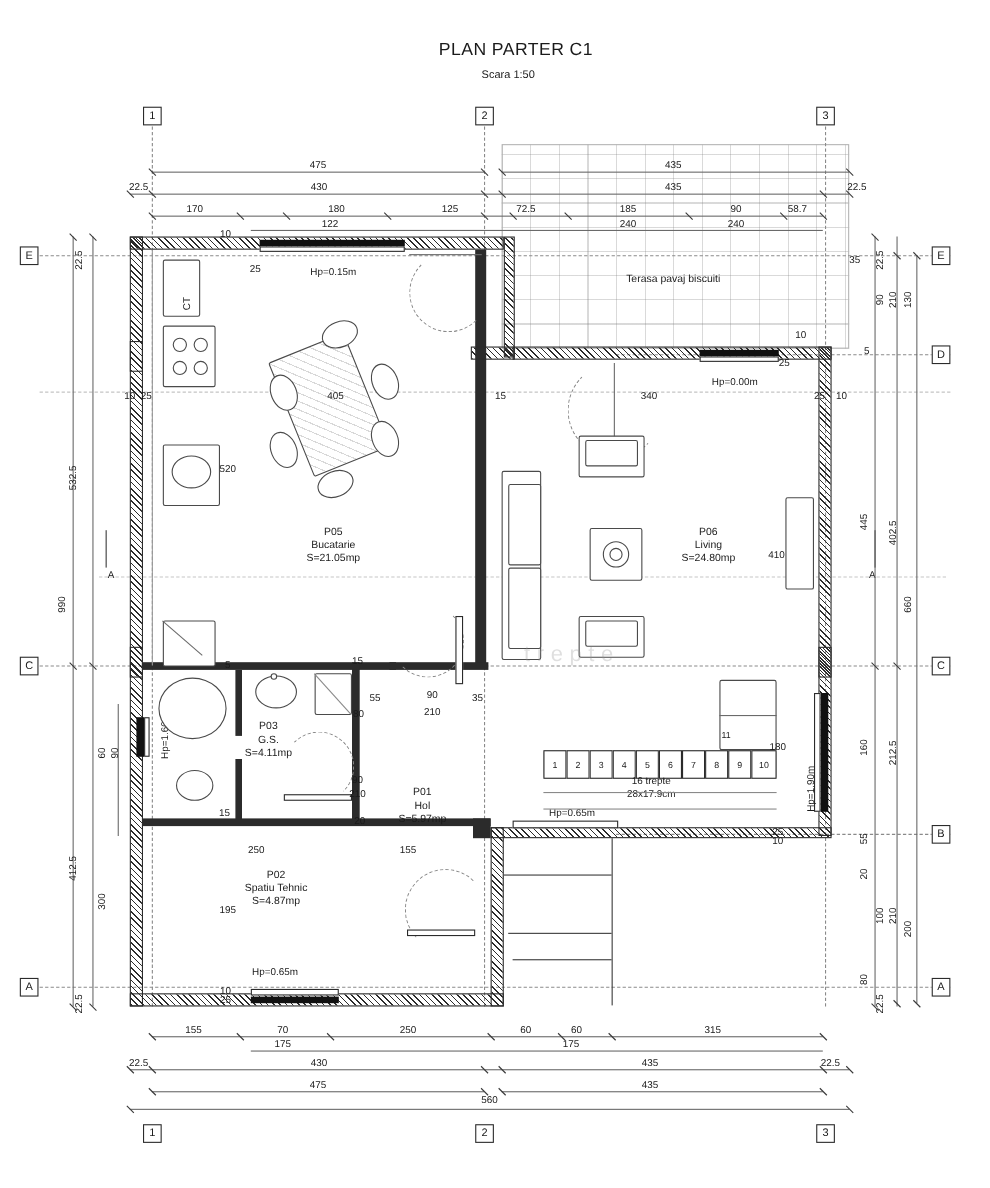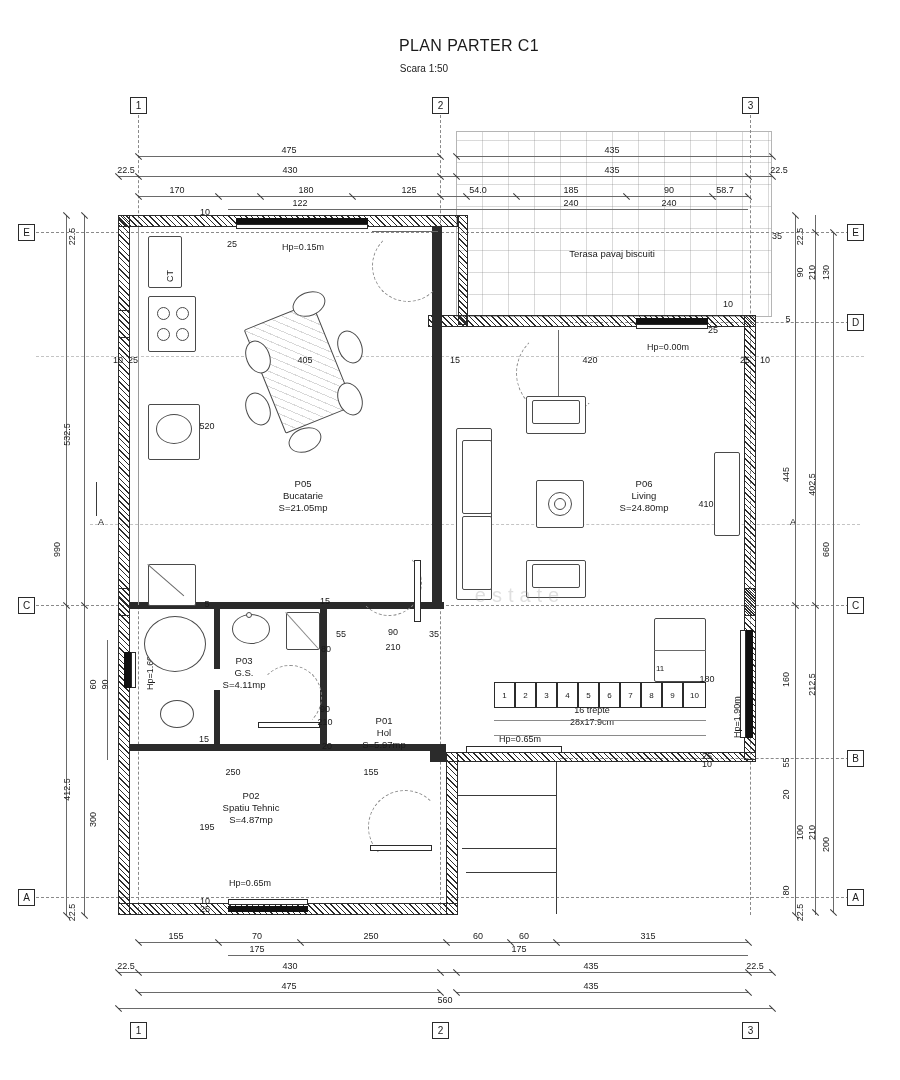--- a/index.html
+++ b/index.html
@@ -38,21 +38,21 @@
      repeating-linear-gradient(0deg,rgba(120,120,120,.28) 0 1px,rgba(0,0,0,0) 1px 22px),
      repeating-linear-gradient(90deg,rgba(120,120,120,.28) 0 1px,rgba(0,0,0,0) 1px 26px);}
   .border{position:absolute;border:1px solid #9a9a9a;box-sizing:border-box;}
 </style>
 </head>
 <body>
 
 <div id="sheet">
 
   <div class="t c title" style="left:450px;top:38px;">PLAN PARTER C1</div>
-  <div class="t c subtitle" style="left:424px;top:64px;">Scara 1:50</div>
+  <div class="t c subtitle" style="left:462px;top:64px;">Scara 1:50</div>
 
   <div class="terr" style="left:456px;top:131px;width:316px;height:186px;"></div>
   <div class="border" style="left:456px;top:131px;width:316px;height:186px;border-color:#b5b5b5;"></div>
   <div class="t c" style="left:612px;top:249px;font-size:9.5px;">Terasa pavaj biscuiti</div>
 
   <div class="dash-v" style="left:138px;top:115px;height:800px;"></div>
   <div class="dash-v" style="left:440px;top:115px;height:800px;"></div>
   <div class="dash-v" style="left:750px;top:115px;height:800px;"></div>
   <div class="dash-h" style="left:36px;top:232px;width:828px;"></div>
   <div class="dash-h" style="left:560px;top:322px;width:304px;"></div>
@@ -227,21 +227,21 @@
     <div>P01</div>
     <div>Hol</div>
     <div>S=5.97mp</div>
   </div>
   <div class="room" style="left:251px;top:790px;">
     <div>P02</div>
     <div>Spatiu Tehnic</div>
     <div>S=4.87mp</div>
   </div>
 
-  <div class="t c" style="left:520px;top:585px;font-size:20px;letter-spacing:6px;color:rgba(150,150,150,.3);">estate</div>
+  <div class="t c" style="left:520px;top:585px;font-size:20px;letter-spacing:6px;color:rgba(150,150,150,.3);">trepte</div>
 
   <div class="ln h thin" style="left:138px;top:156px;width:302px;"></div>
   <div class="ln h thin" style="left:456px;top:156px;width:316px;"></div>
   <div class="ln h thin" style="left:118px;top:176px;width:654px;"></div>
   <div class="ln h thin" style="left:138px;top:196px;width:610px;"></div>
   <div class="ln h thin" style="left:228px;top:209px;width:520px;"></div>
 
   <div class="ln h thin" style="left:138px;top:942px;width:610px;"></div>
   <div class="ln h thin" style="left:228px;top:955px;width:520px;"></div>
   <div class="ln h thin" style="left:118px;top:972px;width:654px;"></div>
@@ -260,21 +260,21 @@
   <div id="dimtext">
       <div class="t c" style="left: 289px; top: 146px;">475</div>
       <div class="t c" style="left: 612px; top: 146px;">435</div>
       <div class="t c" style="left: 126px; top: 166px;">22.5</div>
       <div class="t c" style="left: 290px; top: 166px;">430</div>
       <div class="t c" style="left: 612px; top: 166px;">435</div>
       <div class="t c" style="left: 779px; top: 166px;">22.5</div>
       <div class="t c" style="left: 177px; top: 186px;">170</div>
       <div class="t c" style="left: 306px; top: 186px;">180</div>
       <div class="t c" style="left: 409px; top: 186px;">125</div>
-      <div class="t c" style="left: 478px; top: 186px;">54.0</div>
+      <div class="t c" style="left: 478px; top: 186px;">72.5</div>
       <div class="t c" style="left: 571px; top: 186px;">185</div>
       <div class="t c" style="left: 669px; top: 186px;">90</div>
       <div class="t c" style="left: 725px; top: 186px;">58.7</div>
       <div class="t c" style="left: 300px; top: 199px;">122</div>
       <div class="t c" style="left: 571px; top: 199px;">240</div>
       <div class="t c" style="left: 669px; top: 199px;">240</div>
       <div class="t c" style="left: 176px; top: 932px;">155</div>
       <div class="t c" style="left: 257px; top: 932px;">70</div>
       <div class="t c" style="left: 371px; top: 932px;">250</div>
       <div class="t c" style="left: 478px; top: 932px;">60</div>
@@ -290,21 +290,21 @@
       <div class="t c" style="left: 591px; top: 982px;">435</div>
       <div class="t c" style="left: 232px; top: 240px;">25</div>
       <div class="t c" style="left: 205px; top: 208px;">10</div>
       <div class="t c" style="left: 777px; top: 232px;">35</div>
       <div class="t c" style="left: 728px; top: 300px;">10</div>
       <div class="t c" style="left: 788px; top: 315px;">5</div>
       <div class="t c" style="left: 713px; top: 326px;">25</div>
       <div class="t c" style="left: 118px; top: 356px;">10</div>
       <div class="t c" style="left: 133px; top: 356px;">25</div>
       <div class="t c" style="left: 455px; top: 356px;">15</div>
-      <div class="t c" style="left: 590px; top: 356px;">420</div>
+      <div class="t c" style="left: 590px; top: 356px;">340</div>
       <div class="t c" style="left: 745px; top: 356px;">25</div>
       <div class="t c" style="left: 765px; top: 356px;">10</div>
       <div class="t c" style="left: 305px; top: 356px;">405</div>
       <div class="t c" style="left: 207px; top: 422px;">520</div>
       <div class="t c" style="left: 706px; top: 500px;">410</div>
       <div class="t c" style="left: 207px; top: 600px;">5</div>
       <div class="t c" style="left: 325px; top: 597px;">15</div>
       <div class="t c" style="left: 341px; top: 630px;">55</div>
       <div class="t c" style="left: 393px; top: 628px;">90</div>
       <div class="t c" style="left: 434px; top: 630px;">35</div>

